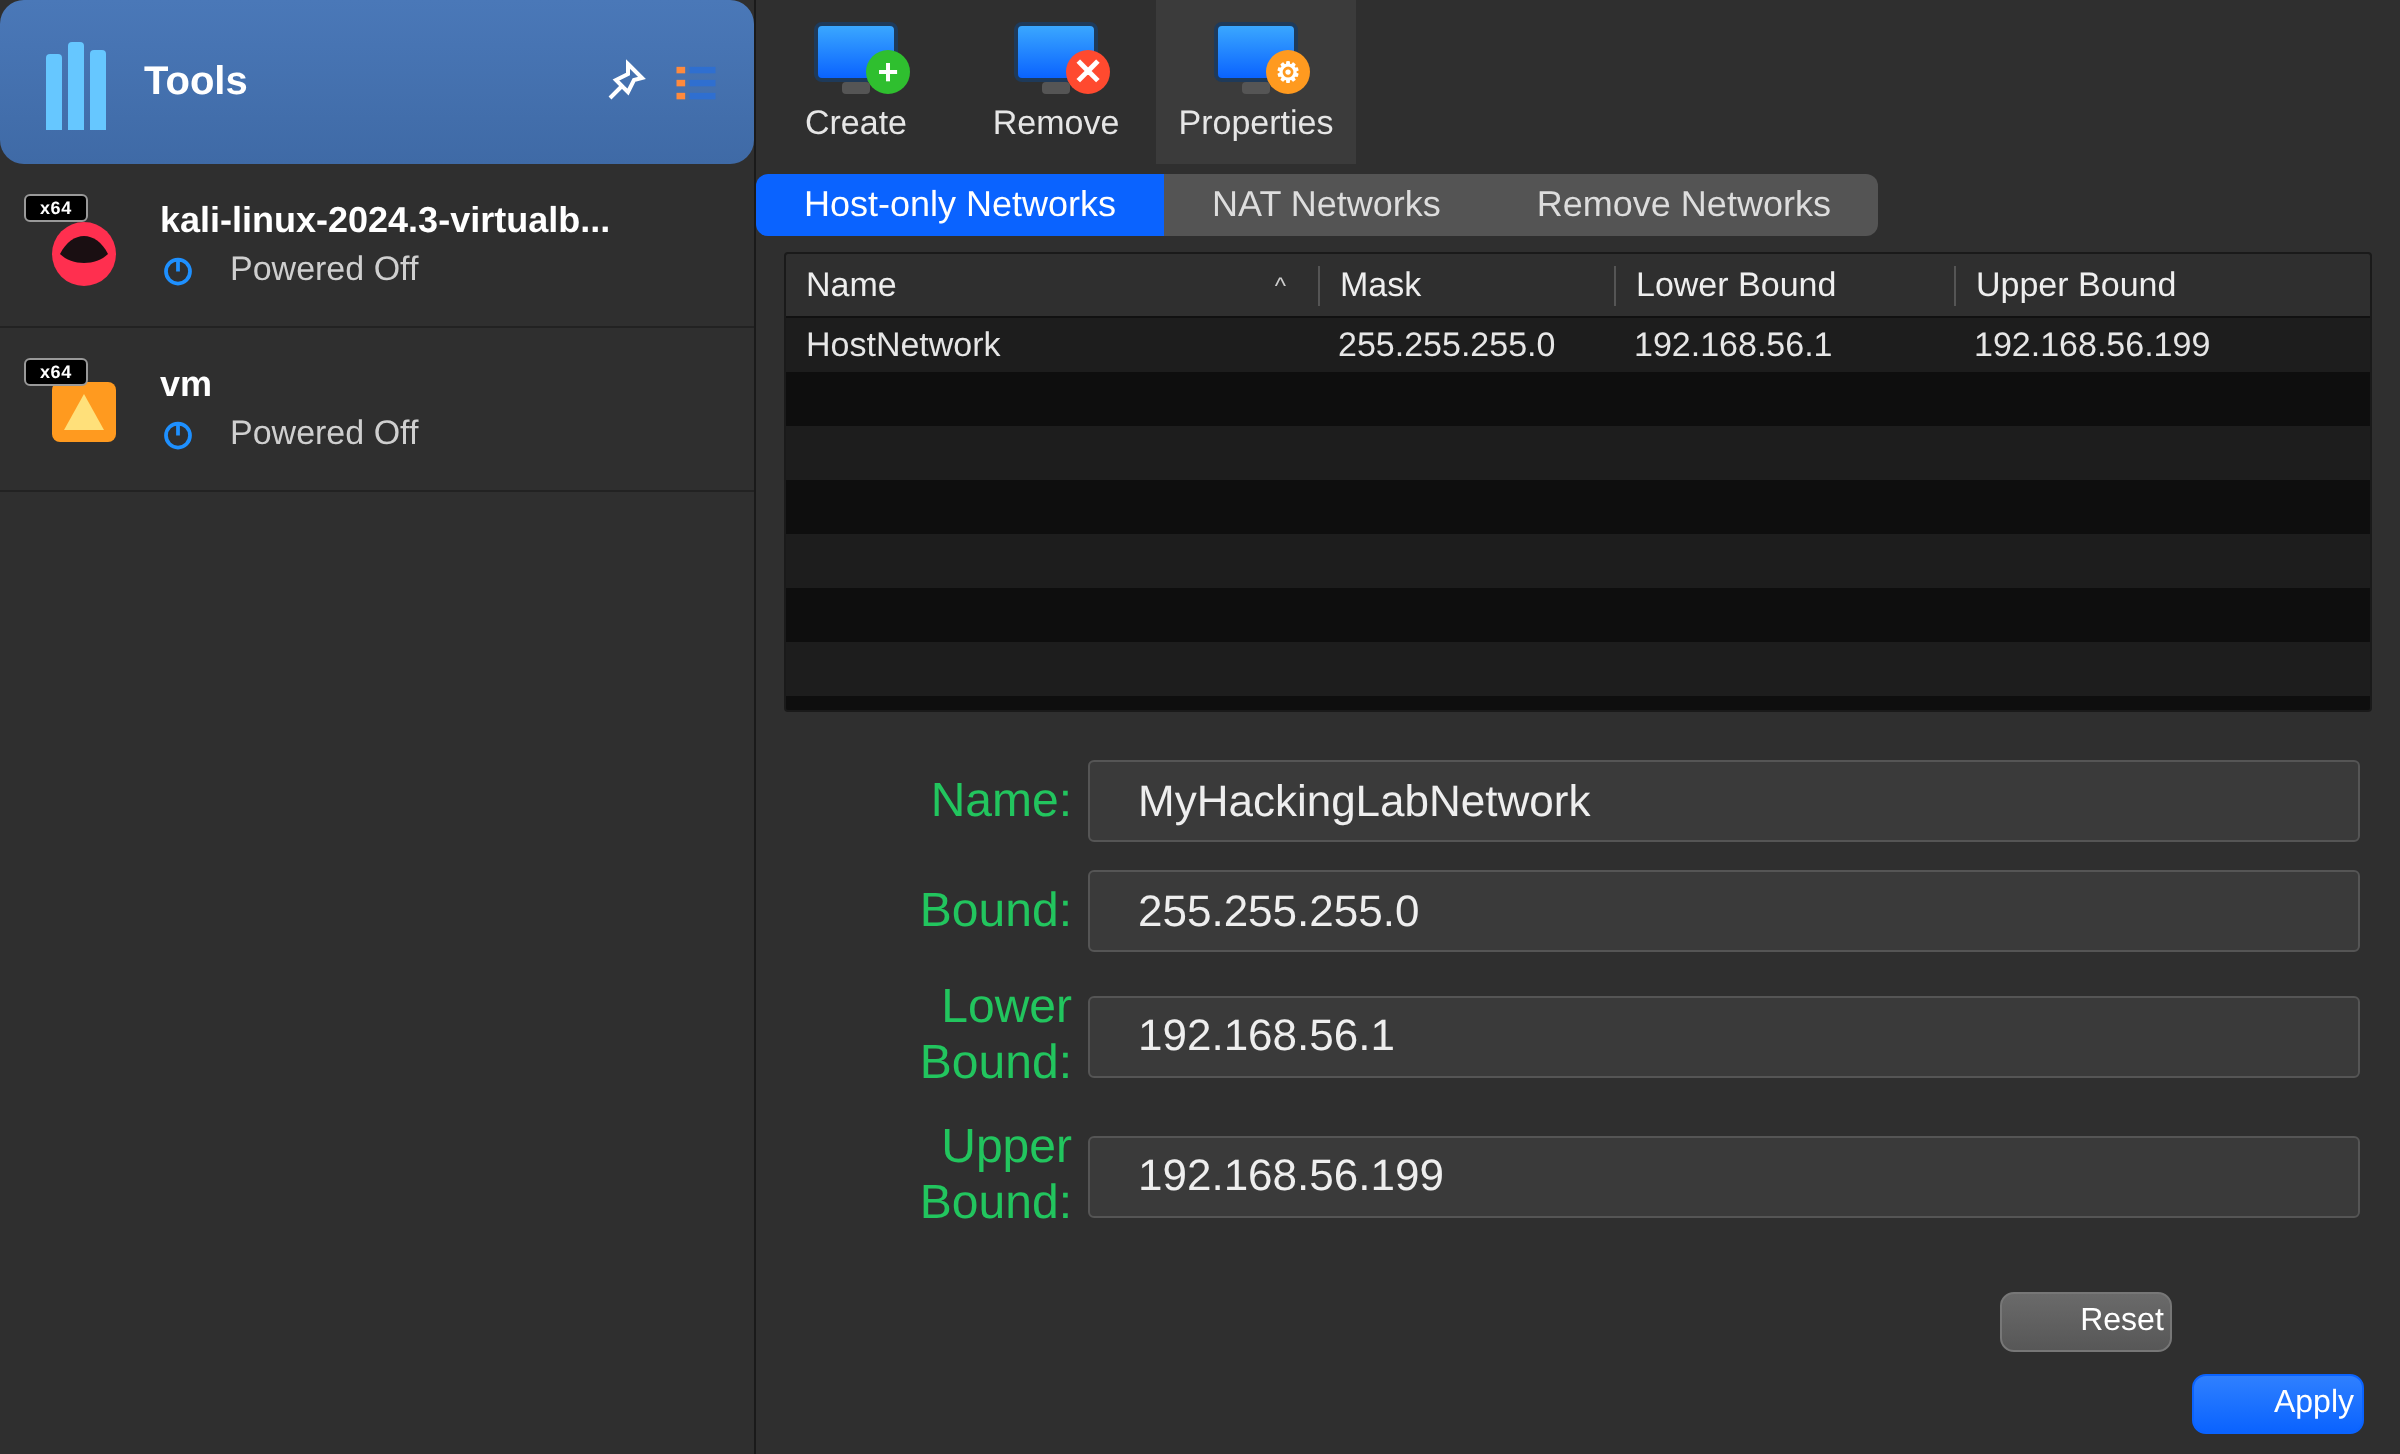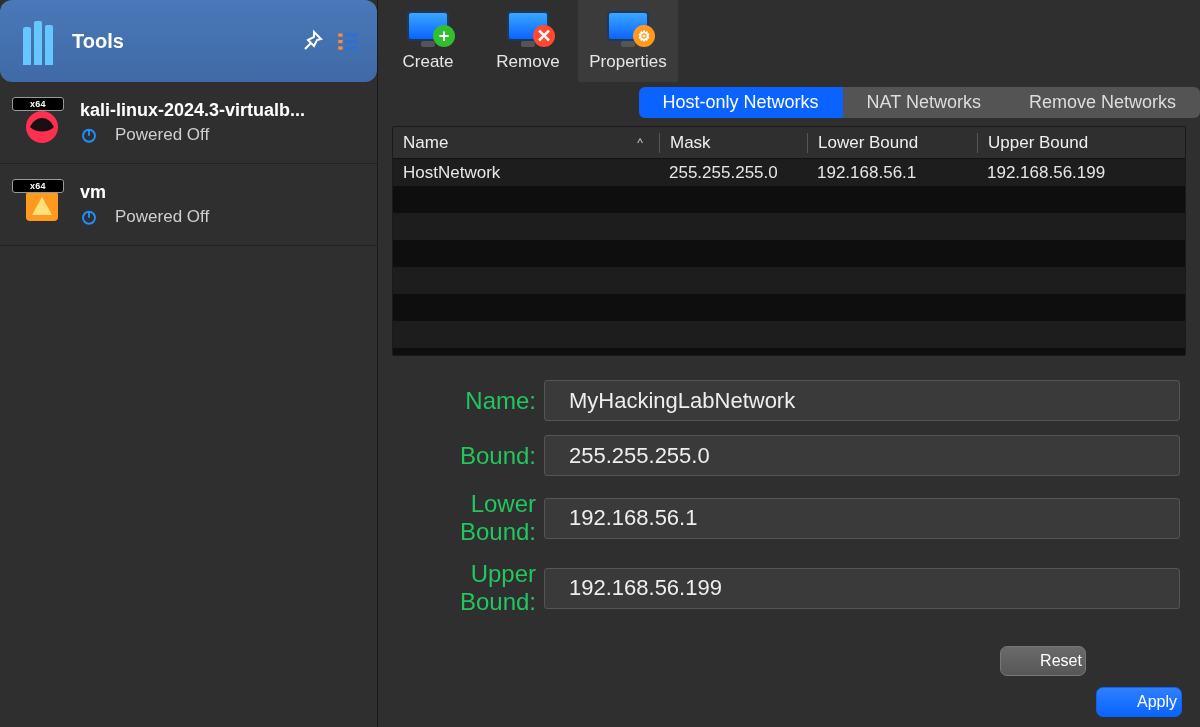--- a/index.html
+++ b/index.html
@@ -12,35 +12,35 @@
   .tools-icon { width:48px; height:48px; display:flex; align-items:flex-end; justify-content:center; gap:3px; }
   .tool-bar { width:8px; background:#66c7ff; border-radius:2px 2px 0 0; }
   .tool-bar.t1 { height:38px; }
   .tool-bar.t2 { height:44px; }
   .tool-bar.t3 { height:40px; }
   .tools-label { font-size:20px; font-weight:600; margin-left:10px; flex:1; }
   .pin-icon, .list-icon { width:30px; height:30px; display:inline-flex; align-items:center; justify-content:center; margin-left:6px; cursor:pointer; }
 
   .vm-item { display:flex; align-items:center; padding:10px 12px 10px 18px; height:82px; border-bottom:1px solid #222; cursor:pointer; }
   .vm-icon { width:48px; height:48px; position:relative; flex-shrink:0; }
-  .vm-badge { position:absolute; top:-2px; left:-6px; background:#000; color:#fff; font-size:9px; font-weight:700; border:1px solid #999; border-radius:3px; padding:1px 17px; letter-spacing:.3px;text-align:center; }
+  .vm-badge { position:absolute; top:-2px; left:-6px; background:#000; color:#fff; font-size:9px; font-weight:700; border:1px solid #999; border-radius:3px; padding:1px 7px; letter-spacing:.3px;text-align:center; }
   .vm-text { margin-left:14px; min-width:0; }
   .vm-name { font-size:18px; font-weight:600; color:#fff; white-space:nowrap; overflow:hidden; text-overflow:ellipsis; max-width:280px; }
   .vm-status { font-size:17px; color:#cfcfcf; margin-top:4px; display:flex; align-items:center; gap:17px; }
   .power-icon { width:18px; height:18px; }
 
   
   .main { flex:1; display:flex; flex-direction:column; background:#2f2f2f; }
   .toolbar { height:82px; display:flex; align-items:flex-start; padding:0 10px 0 0; gap:0; }
   .tool-btn { width:100px; height:82px; display:flex; flex-direction:column; align-items:center; justify-content:flex-start; padding-top:2px; cursor:pointer; }
   .tool-btn.active { background:#3b3b3b; }
   .tool-btn-icon { width:48px; height:48px; display:flex; align-items:center; justify-content:center; }
   .tool-btn-label { font-size:17px; color:#e6e6e6; margin-top:2px; }
 
-  .tabs { display:flex; justify-content:flex-end; padding:5px 0 8px 0; gap:0; }
+  .tabs { display:flex; justify-content:flex-start; padding:5px 0 8px 0; gap:0; }
   .tab { padding:5px 24px; font-size:18px; color:#ddd; cursor:pointer; }
   .tab.active { background:#0a63ff; color:#fff; border-radius:6px; }
   .tab.inact { background:#545454; }
   .tab:first-child { border-radius:6px 0 0 6px; }
   .tab:last-child { border-radius:0 6px 6px 0; }
   .tab:not(:first-child):not(:last-child){ border-radius:0; }
 
   .table-wrap { margin:0 14px 0 14px; border:1px solid #1a1a1a; background:#1b1b1b; height:330px; overflow:hidden; border-radius:2px; }
   .thead { display:flex; background:#2f2f2f; height:32px; align-items:center; font-size:17px; color:#eee; border-bottom:1px solid #111;}
   .th { padding:0 10px; border-left:1px solid #555; white-space:nowrap; }

